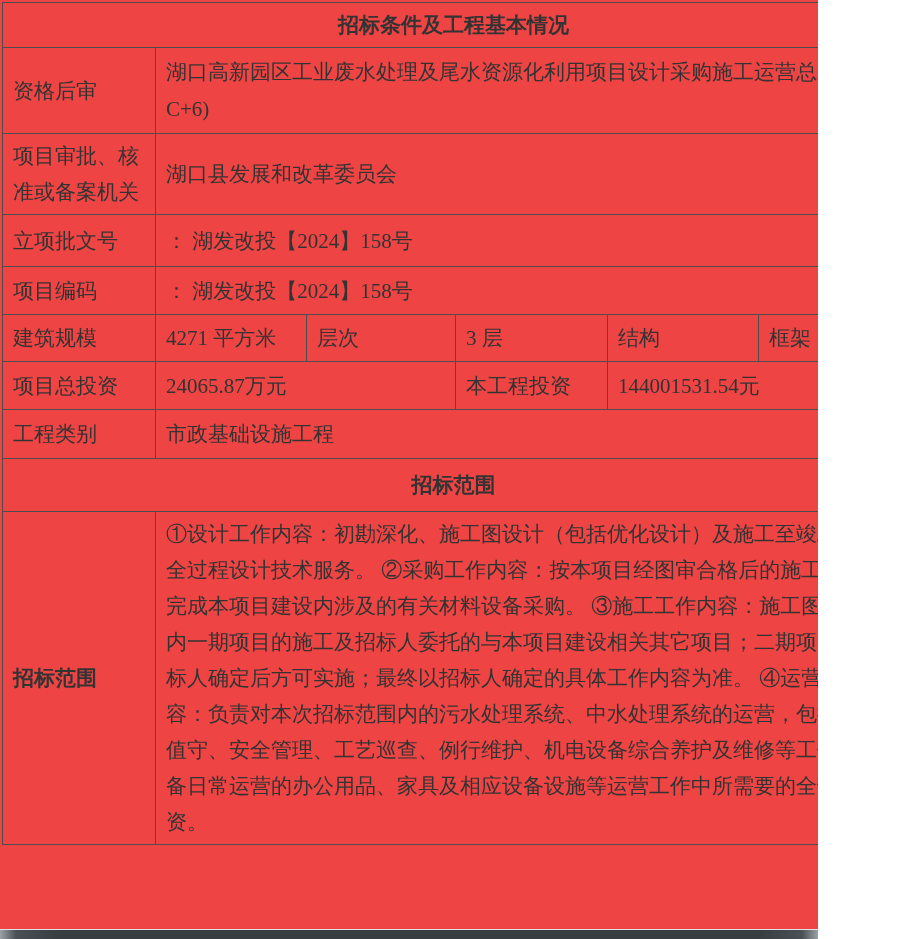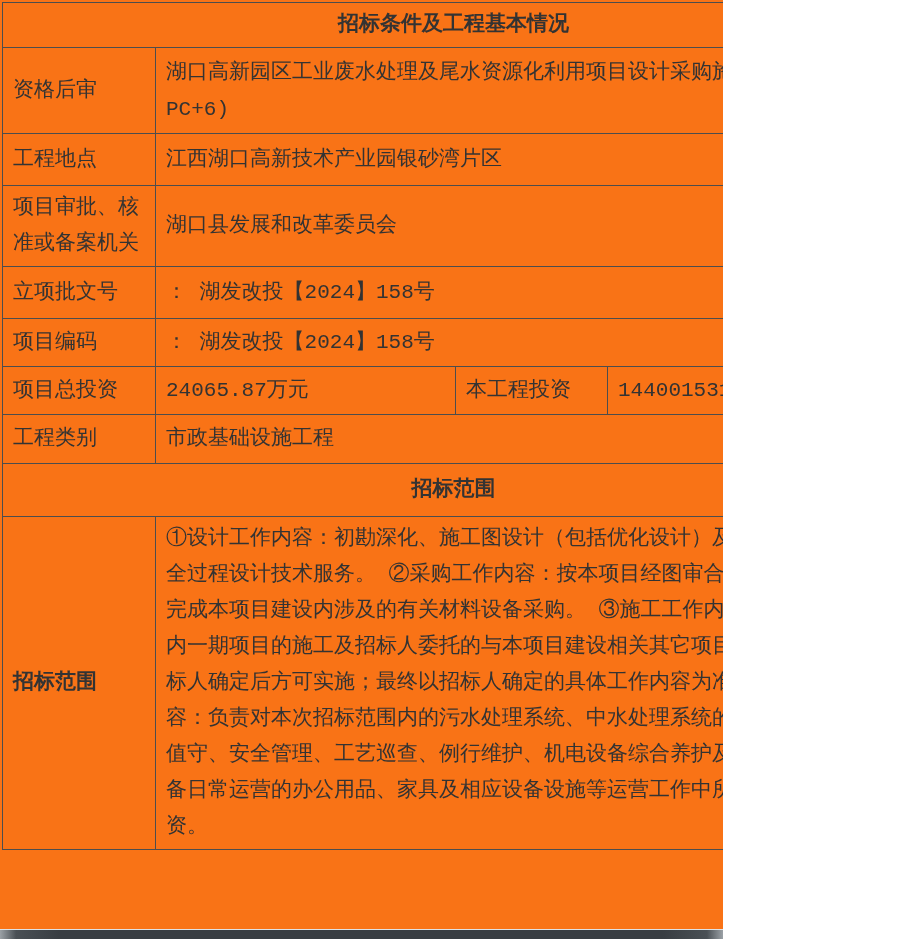--- a/index.html
+++ b/index.html
@@ -1,21 +1,21 @@
 <!DOCTYPE html>
 <html><head>
 <meta charset="utf-8">
 <style>
   html,body { margin:0; padding:0; background:#ffffff; }
   .page {
     position:relative;
-    width:723px; height:939px;
+    width:818px; height:939px;
     overflow:hidden;
-    background:#f97316;
-    font-family:Liberation Mono, monospace;
+    background:#ef4444;
+    font-family:Liberation Serif, serif;
     color:#333333;
   }
   table.bid-table {
     position:absolute; left:2px; top:2px;
     width:900px;
     border-collapse:collapse;
     table-layout:fixed;
   }
   table.bid-table td {
     border:1px solid #4d4d4d;
@@ -70,40 +70,44 @@
         <tr style="height:40px">
       <td colspan="6" class="title-cell">招标条件及工程基本情况</td>
     </tr>
 
 
     <tr style="height:86px">
       <td class="label-cell">资格后审</td>
       <td colspan="5" style="line-height:37px">湖口高新园区工业废水处理及尾水资源化利用项目设计采购施工运营总承包(EPC+6)</td>
     </tr>
 
-    <tr style="height:52px">
-      <td class="label-cell">工程地点</td>
-      <td colspan="5">江西湖口高新技术产业园银砂湾片区</td>
-    </tr>
 
     <tr style="height:73px">
       <td class="label-cell">项目审批、核准或备案机关</td>
       <td colspan="5">湖口县发展和改革委员会</td>
     </tr>
 
     <tr style="height:52px">
       <td class="label-cell">立项批文号</td>
       <td colspan="5">： 湖发改投【2024】158号</td>
     </tr>
 
     <tr style="height:48px">
       <td class="label-cell">项目编码</td>
       <td colspan="5">： 湖发改投【2024】158号</td>
     </tr>
 
+    <tr style="height:47px">
+      <td class="label-cell">建筑规模</td>
+      <td>4271 平方米</td>
+      <td class="label-cell">层次</td>
+      <td>3 层</td>
+      <td class="label-cell">结构</td>
+      <td>框架</td>
+    </tr>
 
     <tr style="height:48px">
       <td class="label-cell">项目总投资</td>
       <td colspan="2">24065.87万元</td>
       <td class="label-cell">本工程投资</td>
       <td colspan="2">144001531.54元</td>
     </tr>
 
 
     <tr style="height:49px">

